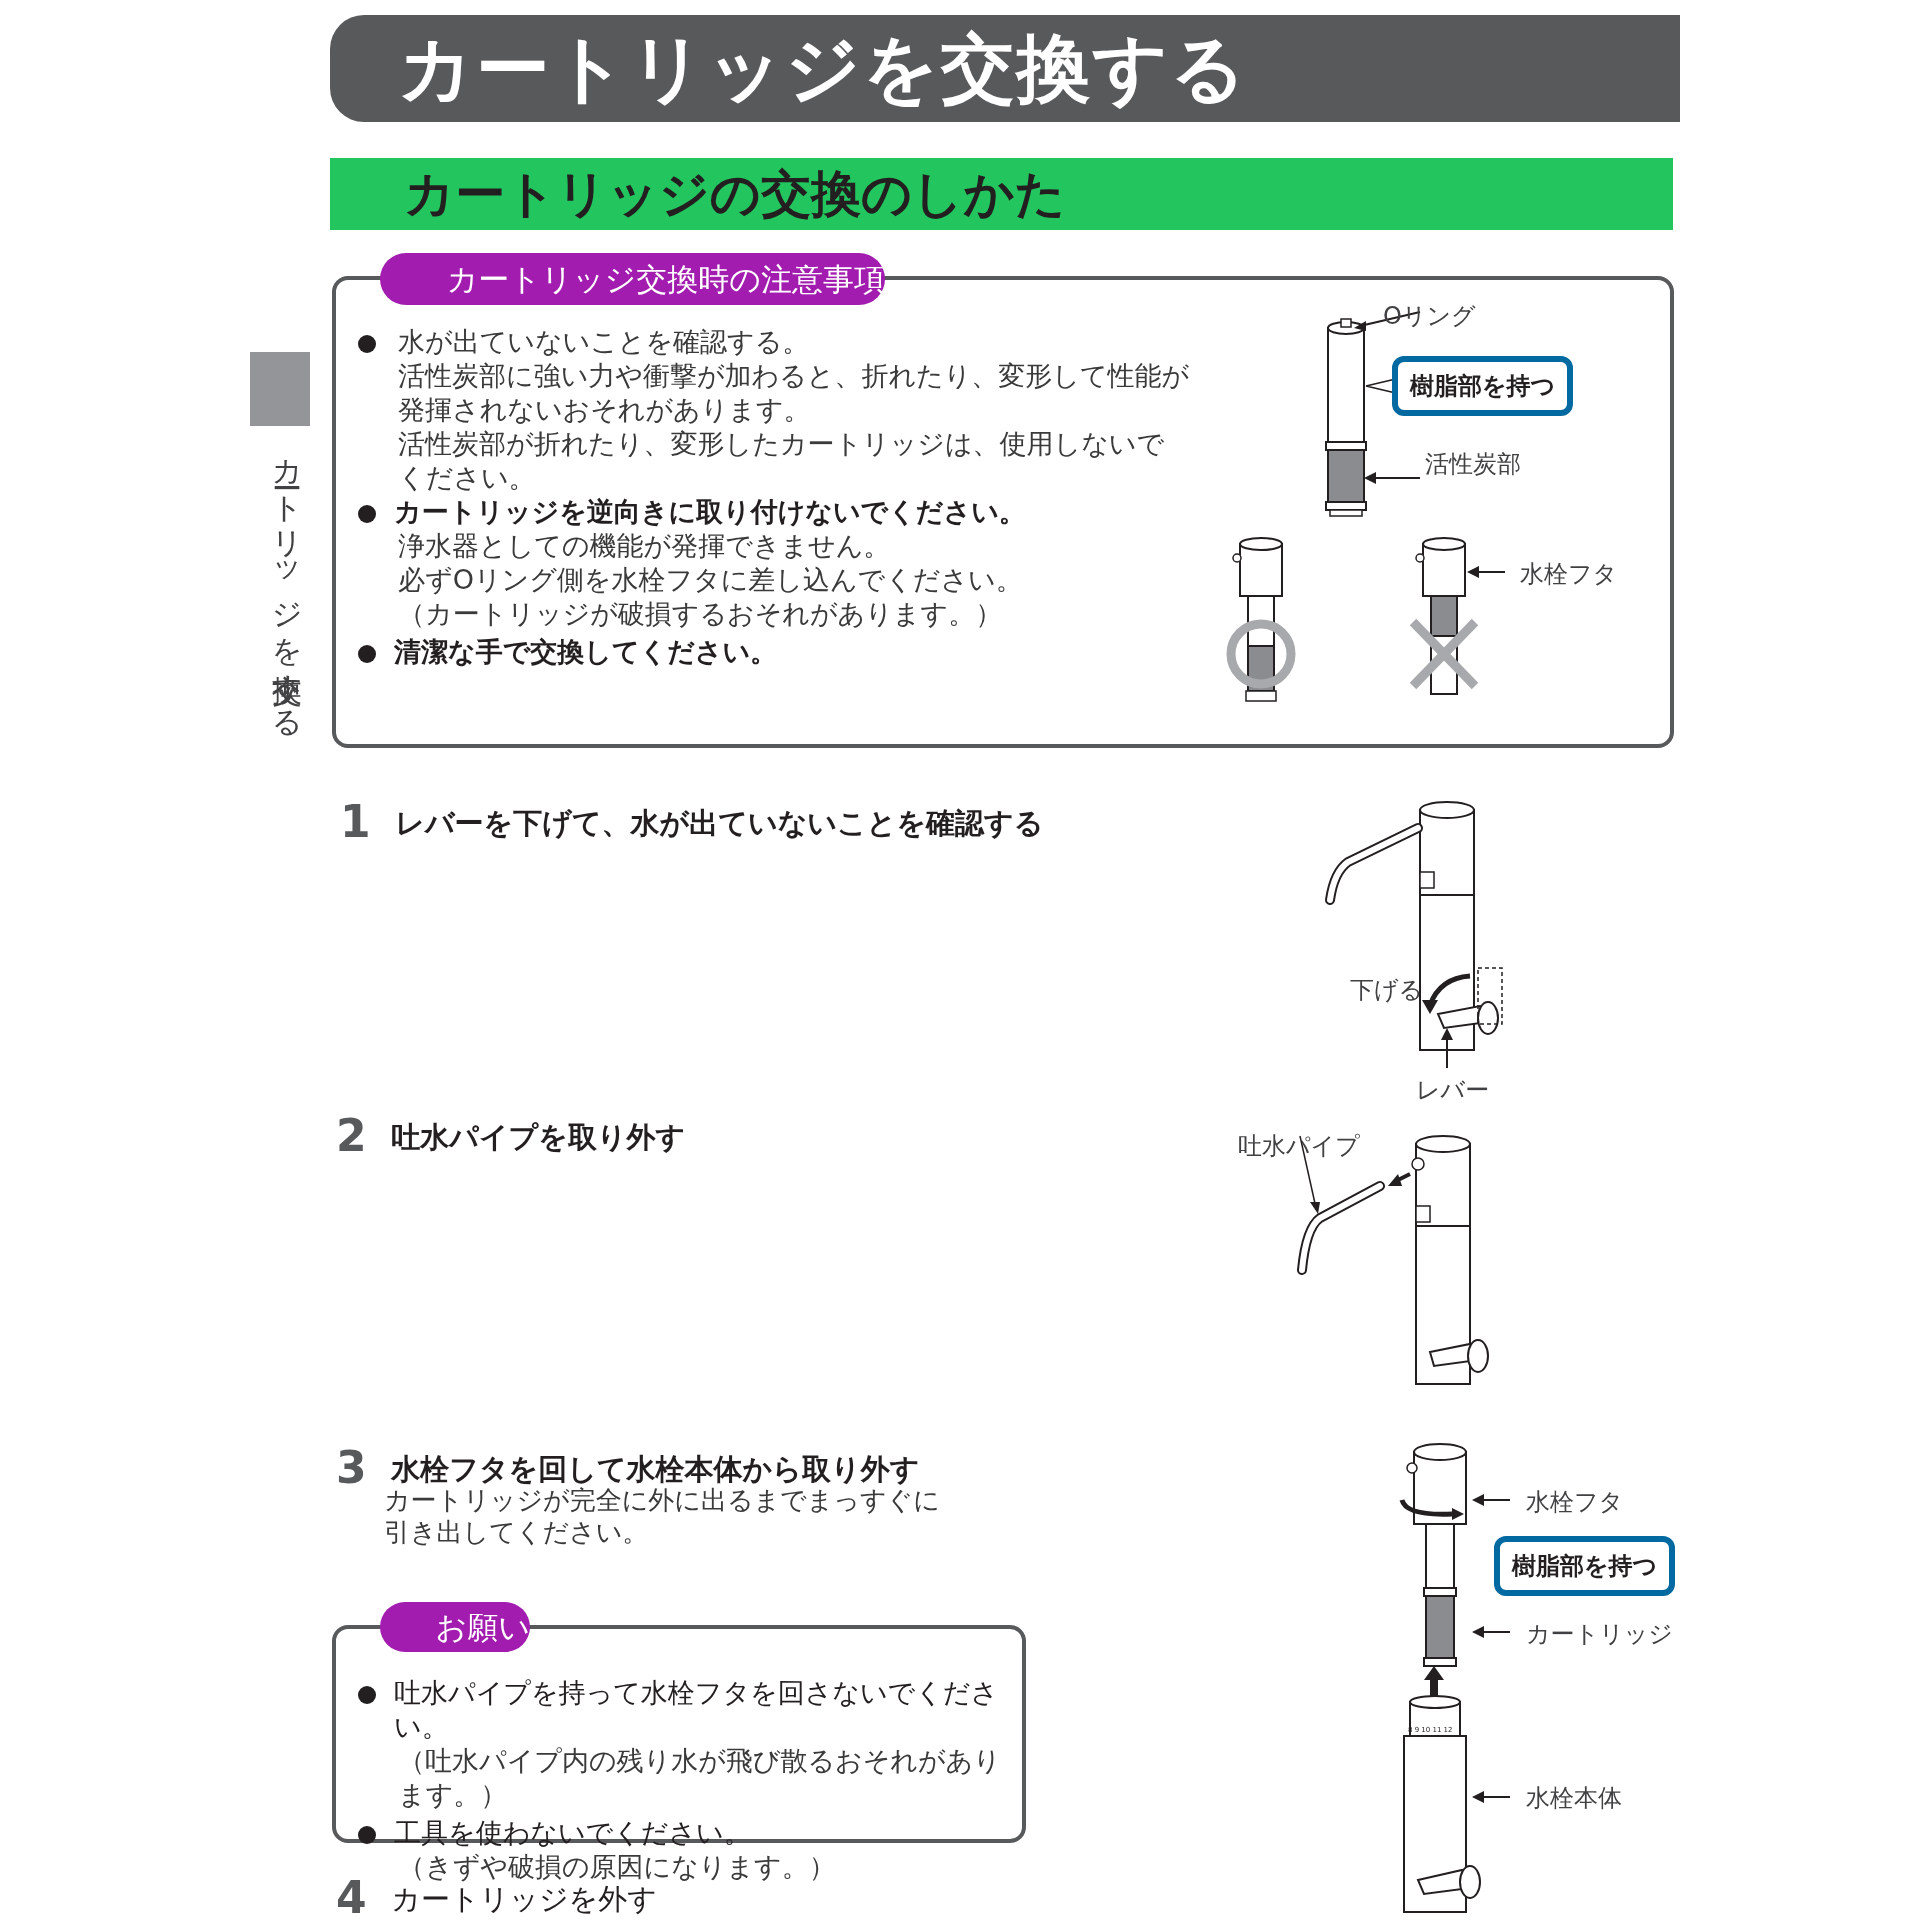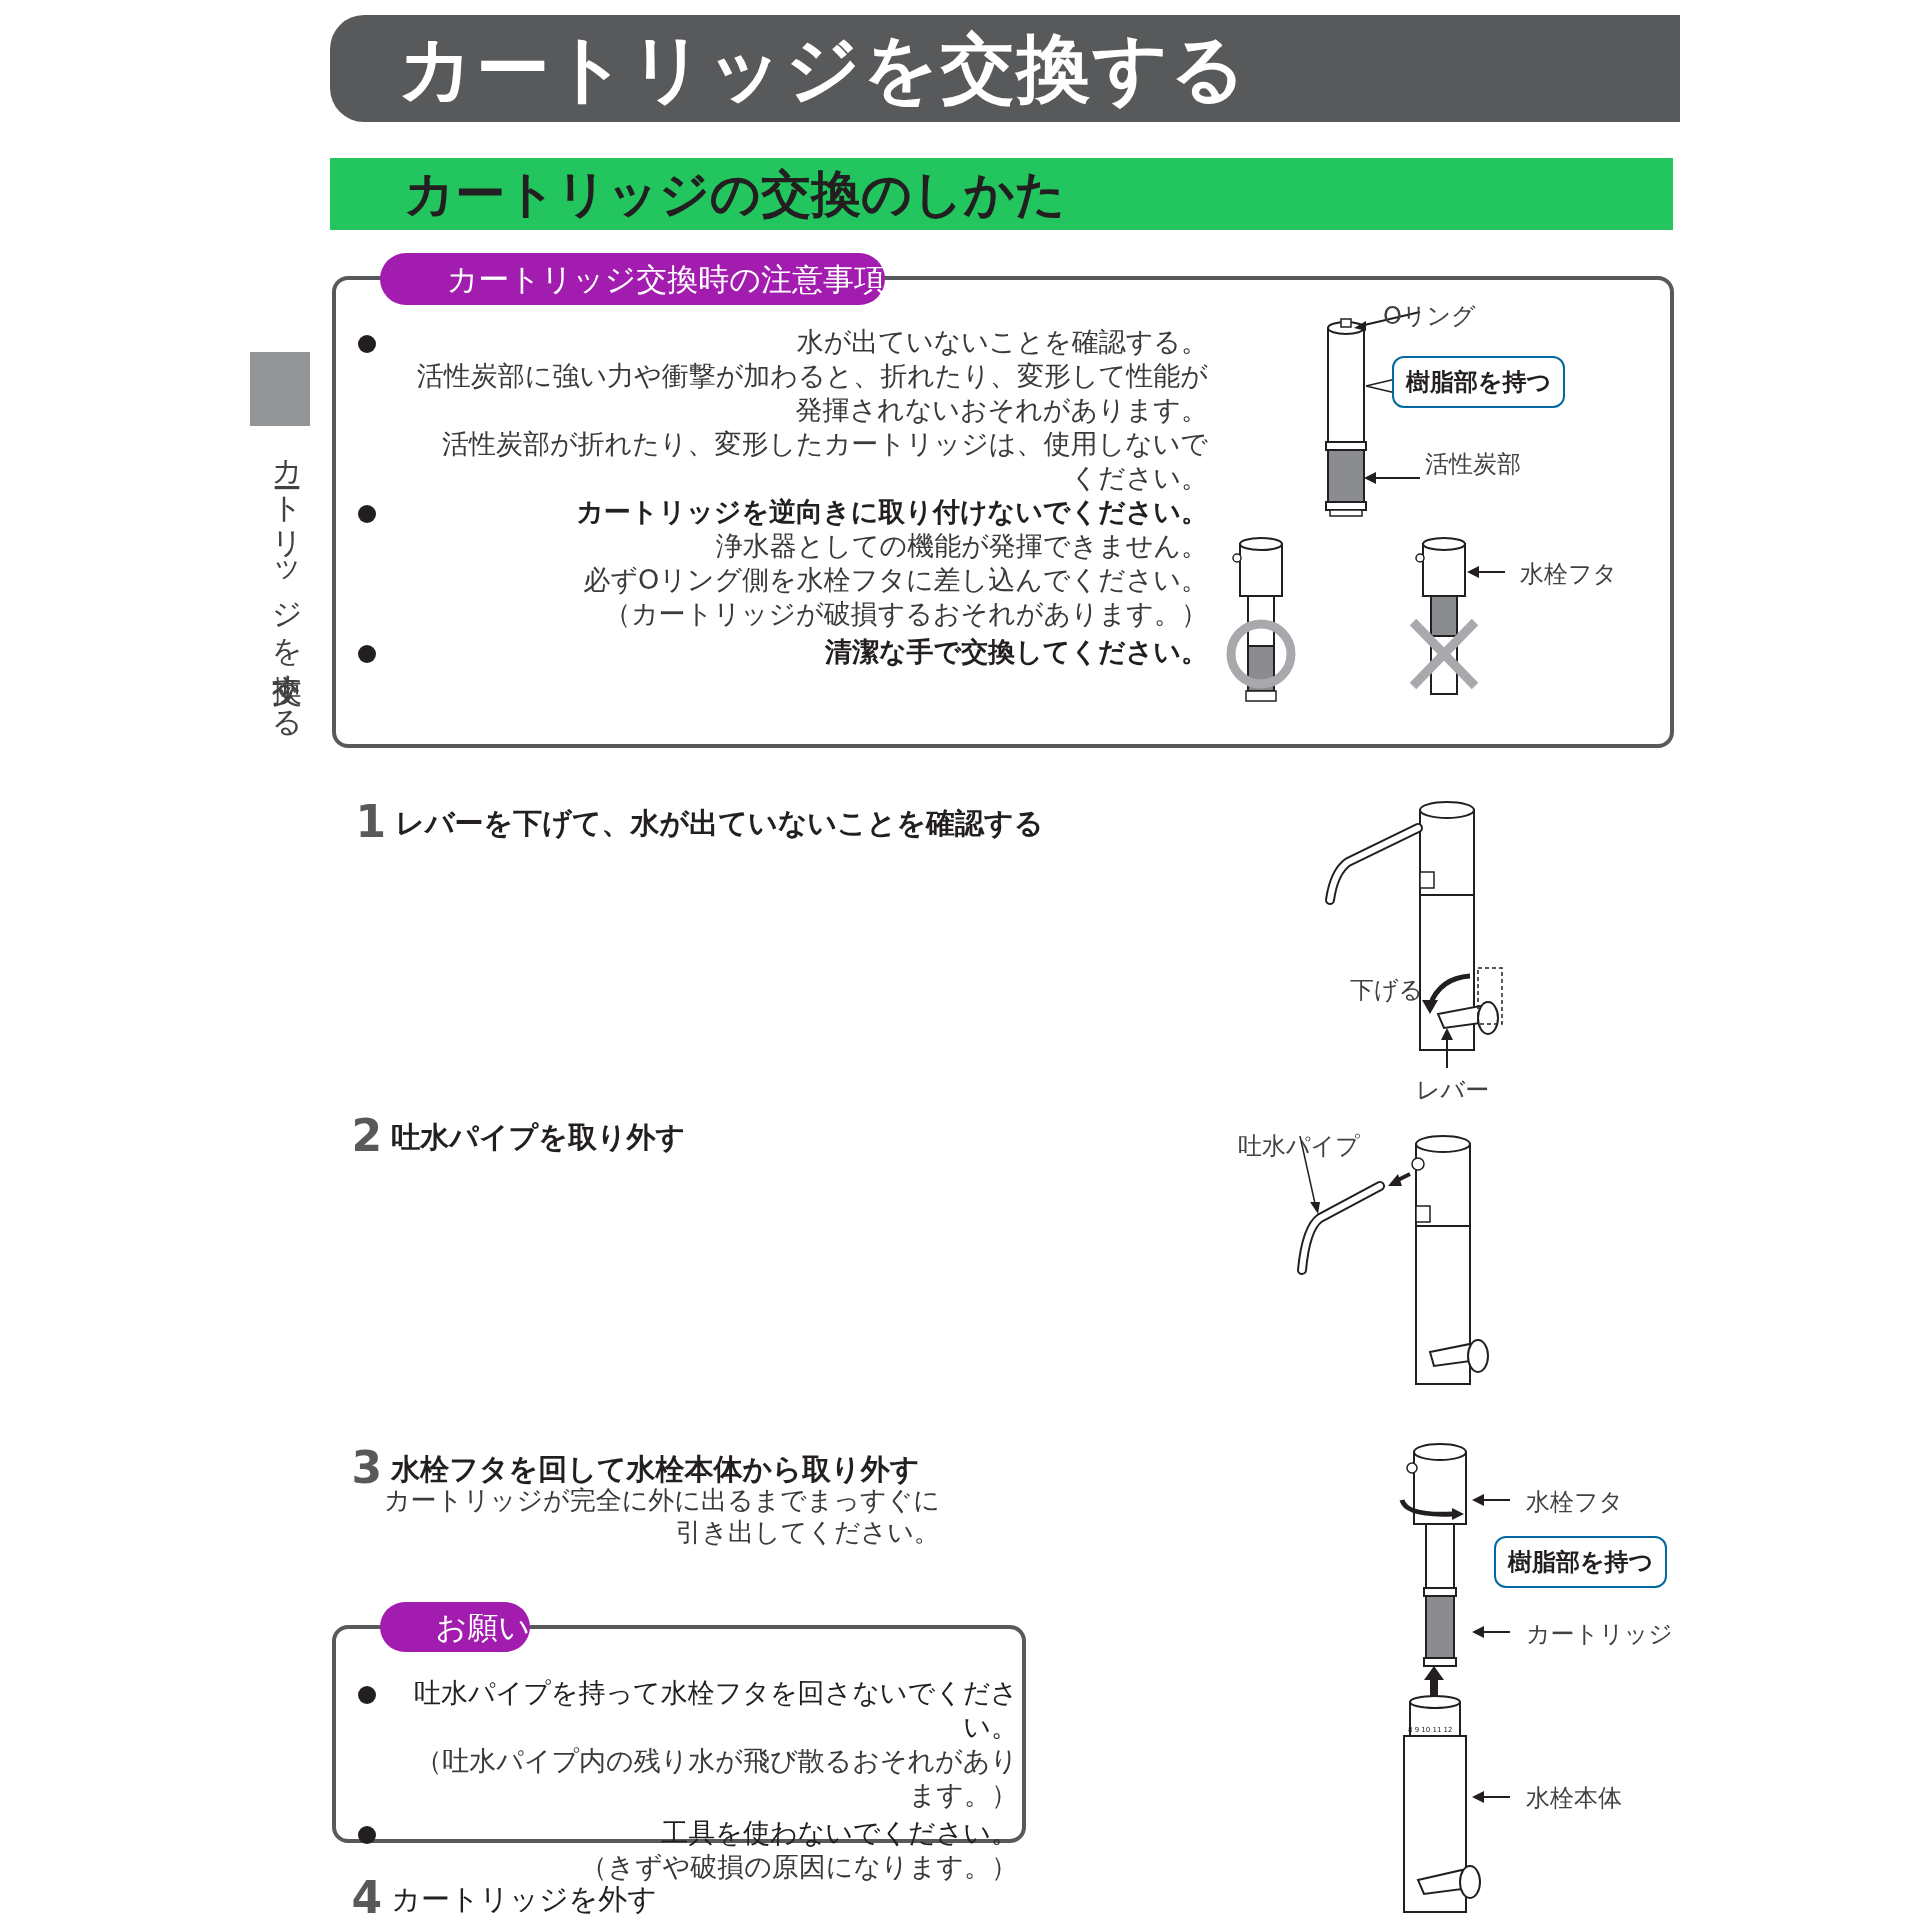--- a/index.html
+++ b/index.html
@@ -1,36 +1,36 @@
 <!DOCTYPE html>
 <html><head>
 <meta charset="utf-8">
 <style>
   html,body{margin:0;padding:0;background:#fff;}
   body{width:1920px;height:1920px;position:relative;overflow:hidden;font-family:"DejaVu Sans","Liberation Sans",sans-serif;color:#231f20;}
-  .abs{position:absolute;text-align:right;}
+  .abs{position:absolute;}
   .title-bar{left:330px;top:15px;width:1350px;height:107px;background:#58595b;border-radius:34px 0 0 34px;}
   .title-text{left:68px;top:10px;font-size:74px;font-weight:bold;color:#fff;letter-spacing:2px;line-height:86px;white-space:nowrap;}
   .sub-bar{left:330px;top:158px;width:1343px;height:72px;background:#22c55e;}
   .sub-text{left:74px;top:6px;font-size:50px;font-weight:bold;color:#231f20;line-height:60px;white-space:nowrap;}
   .side-block{left:250px;top:352px;width:60px;height:74px;background:#939598;}
   .side-text{left:262px;top:438px;width:40px;font-size:30px;line-height:29px;color:#414042;writing-mode:vertical-rl;letter-spacing:1px;}
   .box{border:4px solid #58595b;border-radius:16px;background:transparent;}
   .pill{background:#a21caf;color:#fff;border-radius:26px;font-size:31px;text-align:right;line-height:52px;white-space:nowrap;}
   .list{font-size:27px;line-height:34px;color:#231f20;}
   .li{position:relative;padding-left:36px;}
   .li .dot{position:absolute;left:0;top:10px;width:18px;height:18px;border-radius:50%;background:#231f20;}
   .li .head{font-weight:bold;}
   .li .sub{display:block;padding-left:4px;color:#3a3a3a;}
   .step{font-size:29px;white-space:nowrap;}
   .step .num{font-size:44px;font-weight:bold;color:#58595b;display:inline-block;width:46px;vertical-align:-4px;}
   .step .lbl{font-weight:bold;}
   .step-desc{font-size:26px;line-height:32px;color:#3a3a3a;}
   .lab{font-size:24px;color:#414042;white-space:nowrap;}
-  .callout{border:2px solid #0369a1;border-radius:12px;background:#fff;font-size:24px;font-weight:bold;padding:8px 12px;white-space:nowrap;}
+  .callout{border:6px solid #0369a1;border-radius:12px;background:#fff;font-size:24px;font-weight:bold;padding:8px 12px;white-space:nowrap;}
   svg{position:absolute;overflow:visible;}
 </style>
 </head>
 <body>
 
 <div class="abs title-bar">
   <div class="abs title-text">カートリッジを交換する</div>
 </div>
 <div class="abs sub-bar">
   <div class="abs sub-text">カートリッジの交換のしかた</div>

